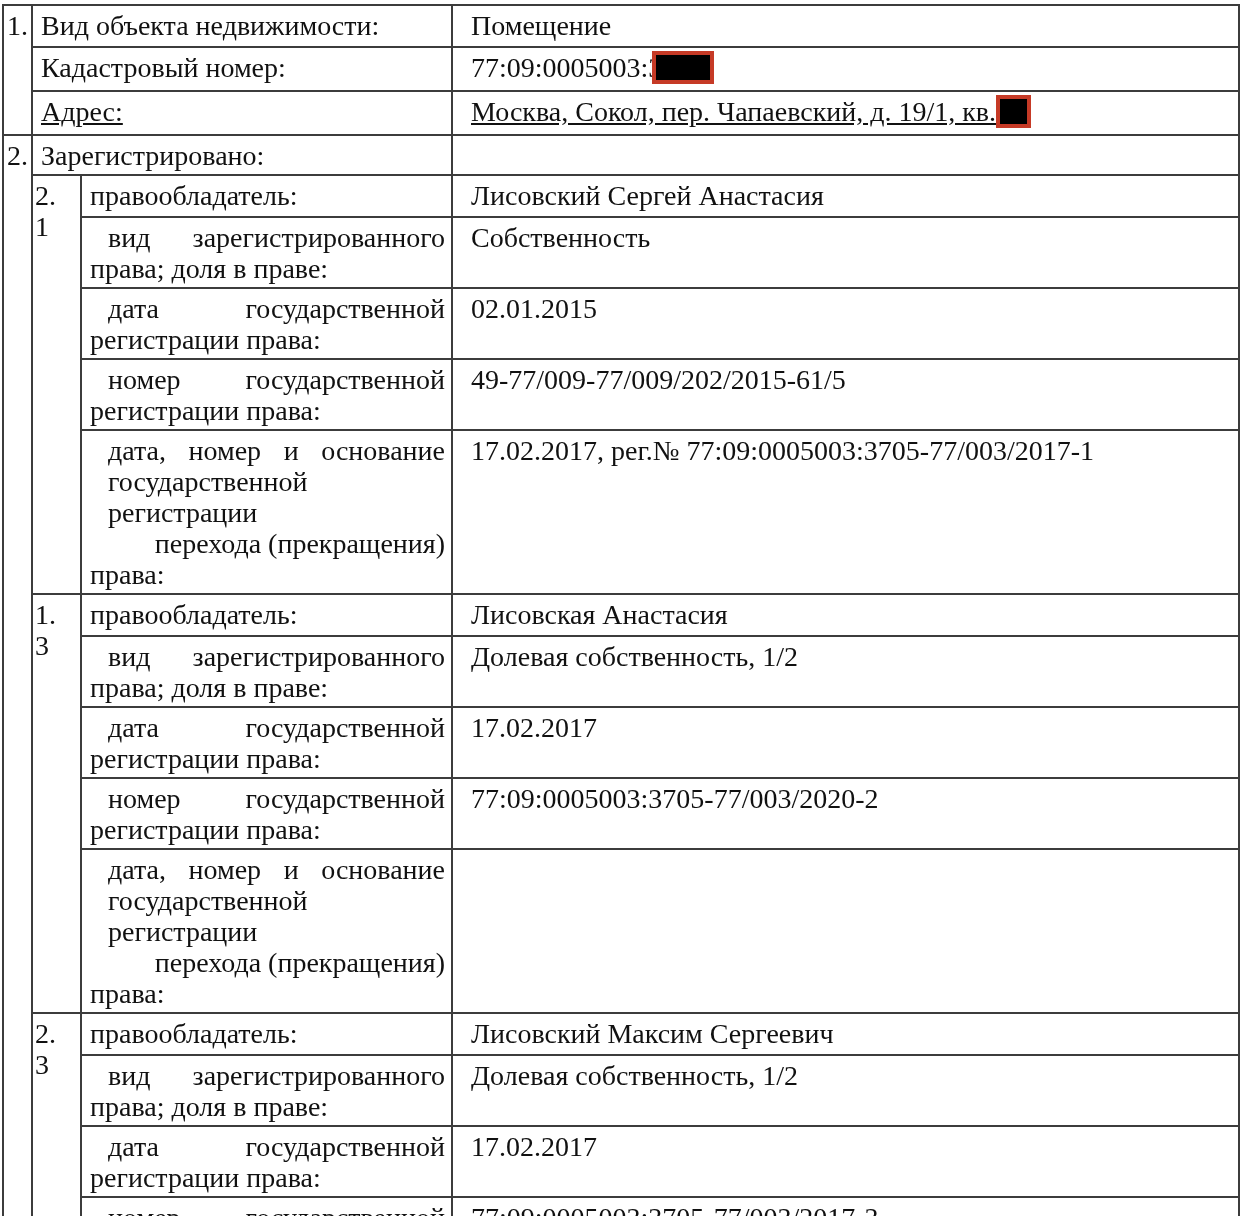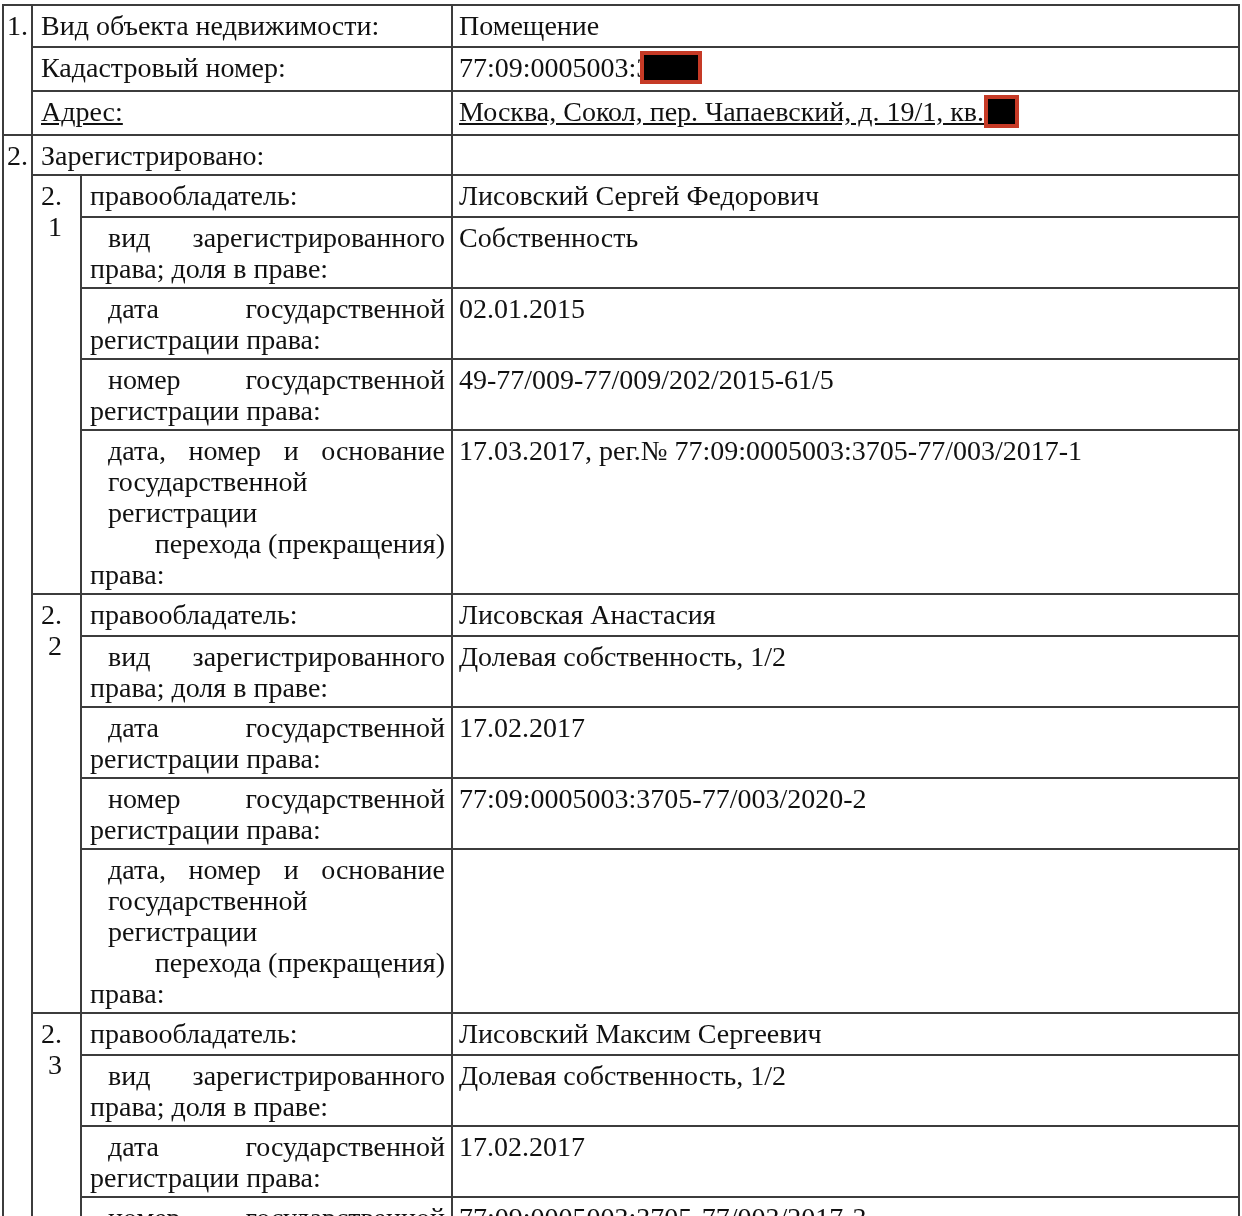--- a/index.html
+++ b/index.html
@@ -29,25 +29,25 @@
     overflow: hidden;
     white-space: normal;
     word-wrap: break-word;
   }
   td.num {
     text-align: center;
     padding-left: 2px;
     padding-right: 2px;
   }
   td.subnum {
-    text-align: right;
+    text-align: left;
     padding-left: 2px;
     padding-right: 18px;
   }
-  td.value { padding-left: 6px; margin-left: 44px; }
+  td.value { padding-left: 18px; margin-left: 44px; }
   .jline {
     text-align: justify;
     text-align-last: justify;
     margin-left: 18px;
   }
   .jlast {
     text-align: right;
     text-align-last: left;
   }
   tr.h42 { height: 42px; }
@@ -106,21 +106,21 @@
 
   <tr class="h33">
     <td class="num" rowspan="16">2.</td>
     <td class="label" colspan="2">Зарегистрировано:</td>
     <td class="value"></td>
   </tr>
 
   <tr class="h42">
     <td class="subnum" rowspan="5">2.1</td>
     <td class="label">правообладатель:</td>
-    <td class="value">Лисовский Сергей Федорович</td>
+    <td class="value">Лисовский Сергей Анастасия</td>
   </tr>
   <tr class="h70">
     <td class="label">
       <div class="jline">вид зарегистрированного</div>
       <div class="jlast">права; доля в праве:</div>
     </td>
     <td class="value">Собственность</td>
   </tr>
   <tr class="h70">
     <td class="label">
@@ -135,25 +135,25 @@
       <div class="jlast">регистрации права:</div>
     </td>
     <td class="value">49-77/009-77/009/202/2015-61/5</td>
   </tr>
   <tr class="h92">
     <td class="label">
       <div class="jline">дата, номер и основание</div>
       <div class="jline">государственной регистрации</div>
       <div class="jlast">перехода (прекращения) права:</div>
     </td>
-    <td class="value">17.03.2017, рег.№ 77:09:0005003:3705-77/003/2017-1</td>
-  </tr>
-
-  <tr class="h42">
-    <td class="subnum" rowspan="5">2.2</td>
+    <td class="value">17.02.2017, рег.№ 77:09:0005003:3705-77/003/2017-1</td>
+  </tr>
+
+  <tr class="h42">
+    <td class="subnum" rowspan="5">1.3</td>
     <td class="label">правообладатель:</td>
     <td class="value">Лисовская Анастасия</td>
   </tr>
   <tr class="h70">
     <td class="label">
       <div class="jline">вид зарегистрированного</div>
       <div class="jlast">права; доля в праве:</div>
     </td>
     <td class="value">Долевая собственность, 1/2</td>
   </tr>

